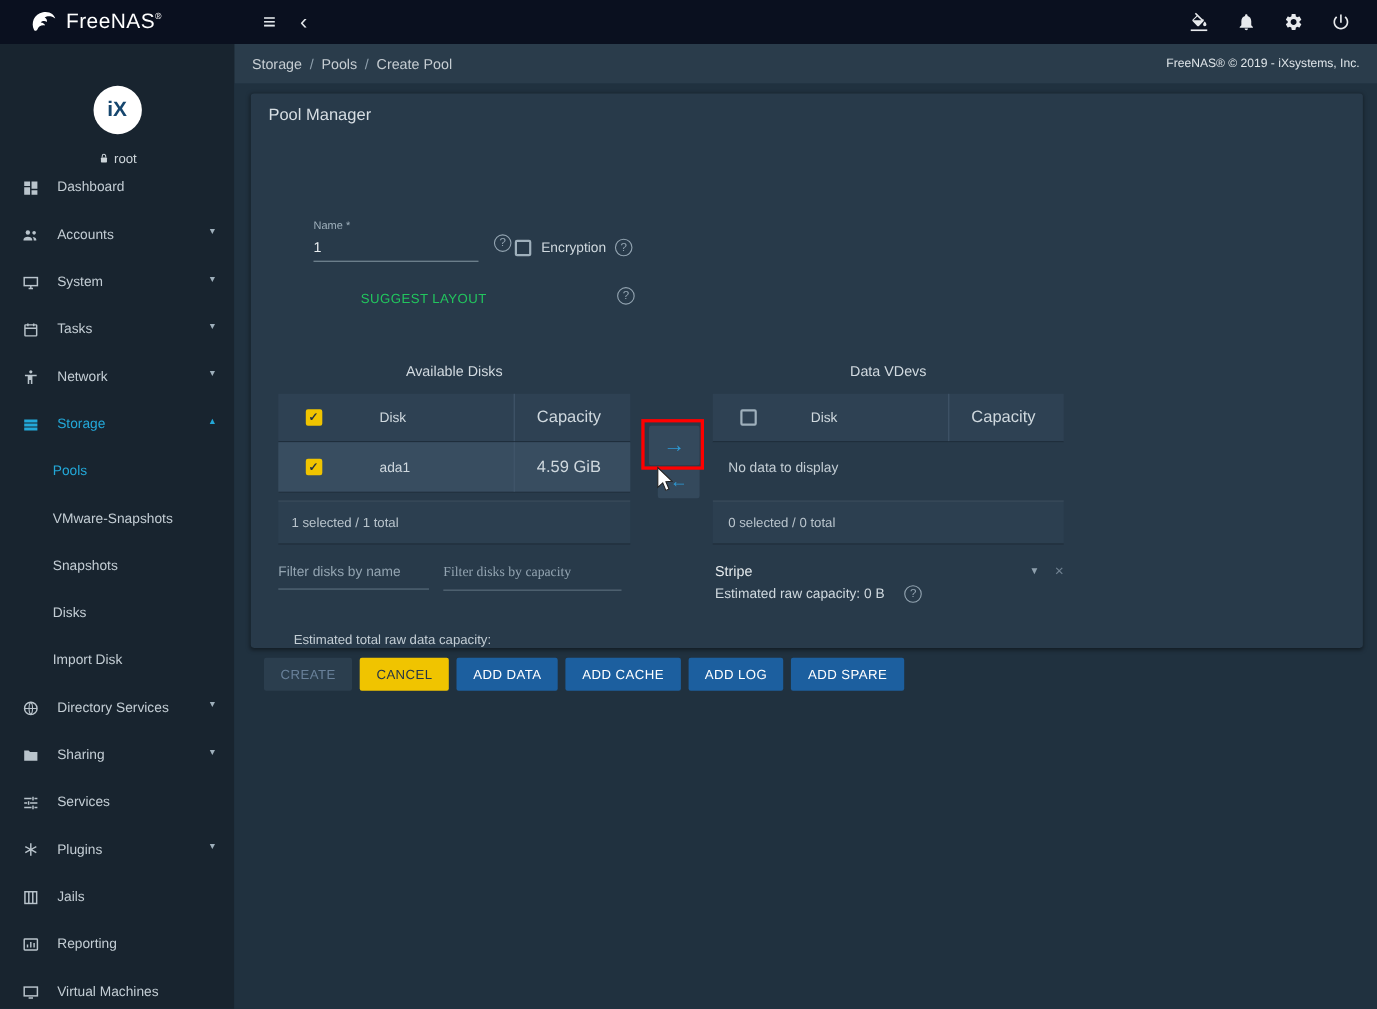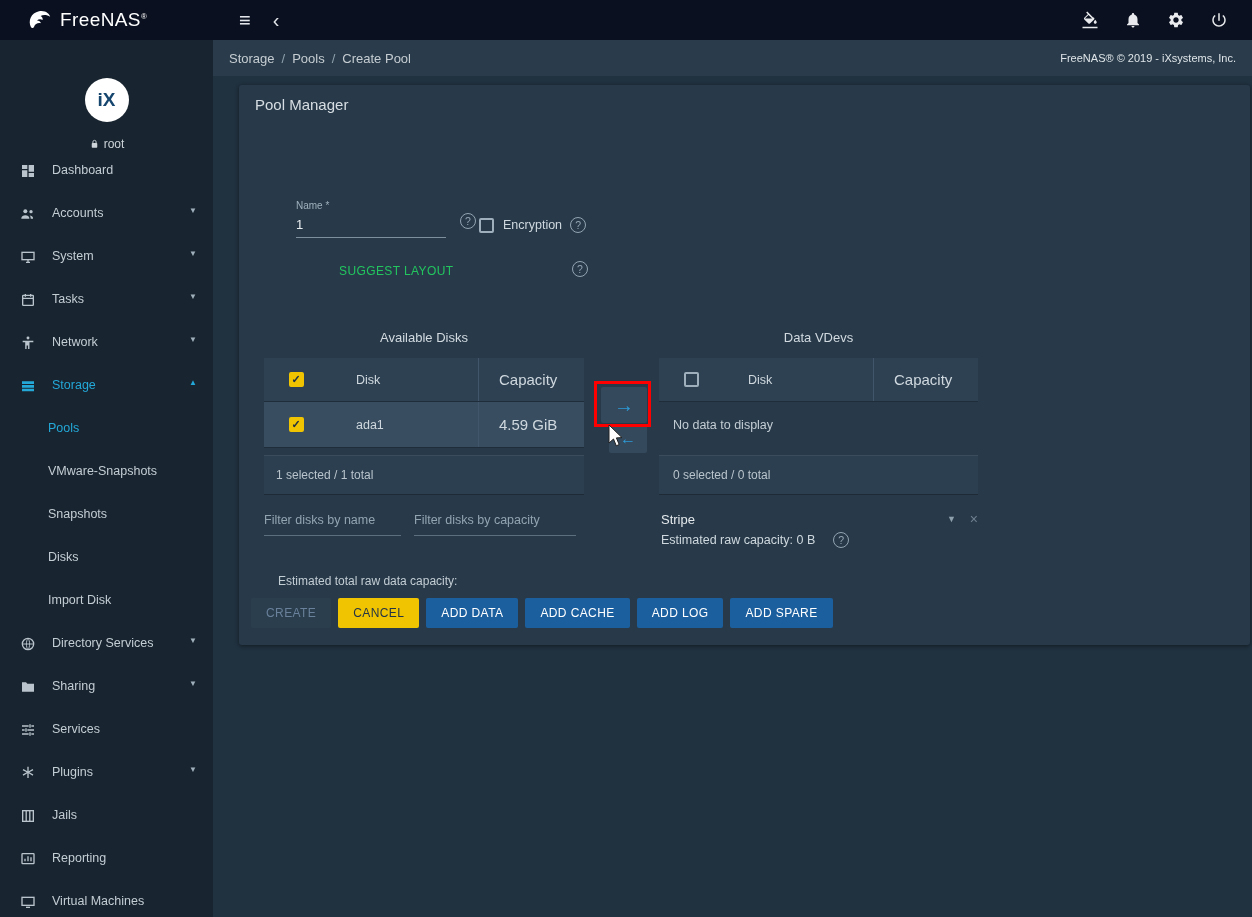--- a/index.html
+++ b/index.html
@@ -40,22 +40,22 @@
     font-size: 12.5px; color: #c3cdd4; cursor: pointer; }
   .nav-item .nav-icon { width: 18px; margin-right: 14px; display: flex; color: #b9c4cc; }
   .nav-item.sub { padding-left: 48px; }
   .nav-item.active { color: #23a8d8; }
   .nav-item.active .nav-icon { color: #23a8d8; }
   .nav-caret { margin-left: auto; font-size: 8px; color: #9fb0bc; }
   .nav-item.active .nav-caret { color: #23a8d8; }
 
   
   .main { position: absolute; left: 213px; top: 76px; width: 1039px; height: 841px; background: #20313f; }
-  .card { position: absolute; left: 15px; top: 9px; width: 1011px; height: 560px;
-    background: #283a4a; border-radius: 3px; box-shadow: 0 1px 4px rgba(0,0,0,.45); margin-left: 11px; }
+  .card { position: absolute; left: 15px; top: 9px; width: 1011px; height: 504px;
+    background: #283a4a; border-radius: 3px; box-shadow: 0 1px 4px rgba(0,0,0,.45); }
   .card-title { position: absolute; left: 16px; top: 11px; font-size: 15px; color: #d7dee3; }
 
   .field-name { position: absolute; left: 57px; top: 115px; width: 150px; }
   .field-label { font-size: 10px; color: #9fb0bc; }
   .field-input { width: 100%; background: transparent; border: none;
     border-bottom: 1px solid #7d8f9c; color: #e8edf0; font-size: 13px;
     padding: 6px 0 5px; outline: none; font-family: "Liberation Sans", sans-serif; }
 
   .help-icon { width: 16px; height: 16px; border: 1.5px solid #93a4b1; border-radius: 50%;
     color: #93a4b1; font-size: 10.5px; display: inline-flex; align-items: center;
@@ -112,21 +112,21 @@
   .stripe-close { font-size: 14px; color: #6f8090; margin-left: 8px; cursor: pointer; }
 
   .est-raw { position: absolute; left: 422px; top: 447px; display: flex; align-items: center;
     gap: 18px; font-size: 12.5px; color: #cfd8de; }
 
   .filter-input { position: absolute; top: 424px; background: transparent; border: none;
     border-bottom: 1px solid #5c6f7e; color: #e8edf0; font-size: 12.5px; padding: 4px 0 8px;
     outline: none; font-family: "Liberation Sans", sans-serif; }
   .filter-input::placeholder { color: #93a4b1; opacity: 1; }
   .f-name { left: 25px; width: 137px; }
-  .f-cap { left: 175px; width: 162px; }
+  .f-cap { left: 175px; width: 162px; font-family: Liberation Serif, serif; }
 
   .est-total { position: absolute; left: 39px; top: 489px; font-size: 12px; color: #c3cdd4; }
 
   .actions { position: absolute; left: 12px; top: 513px; display: flex; gap: 7px; }
   .btn { height: 30px; padding: 0 15px; display: flex; align-items: center; font-size: 12px;
     border-radius: 2px; letter-spacing: .4px; cursor: pointer; border: none;
     font-family: "Liberation Sans", sans-serif; }
   .btn-create { background: #2b3e4e; color: #69819a; cursor: default; }
   .btn-cancel { background: #f0c400; color: #243447; }
   .btn-blue { background: #1c5f9f; color: #fff; }

